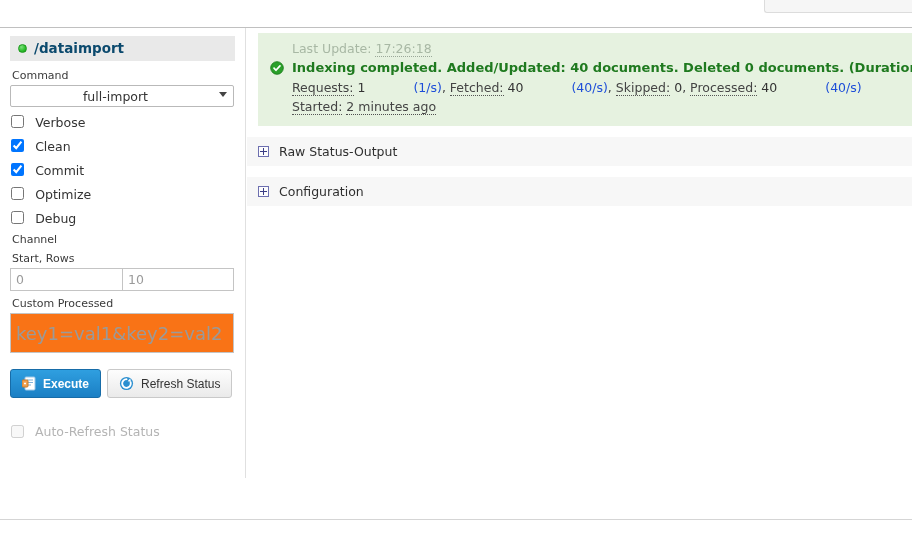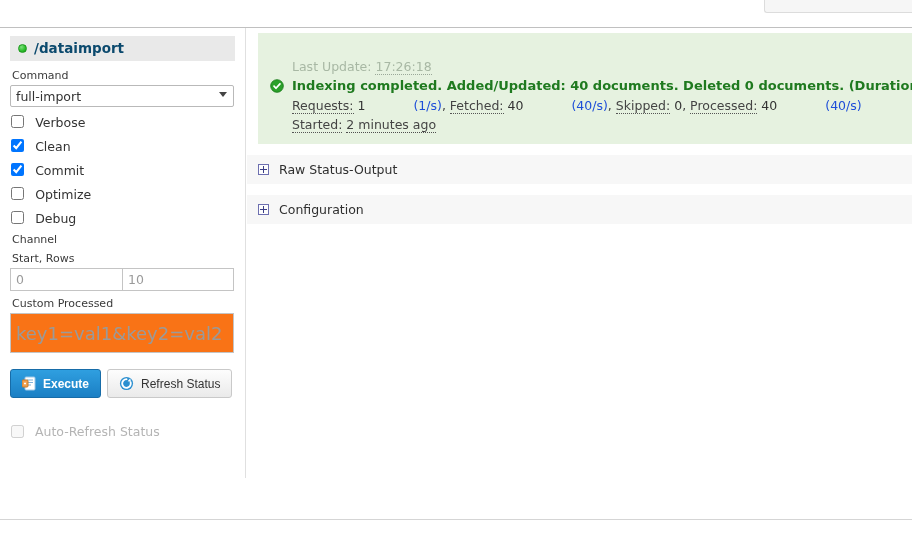--- a/index.html
+++ b/index.html
@@ -72,21 +72,21 @@
   .select-wrap { position: relative; width: 224px; }
   select.styled {
     width: 224px; height: 22px;
     font-family: "DejaVu Sans", "Liberation Sans", sans-serif;
     font-size: 12.5px;
     color: #333;
     background: #ffffff;
     border: 1px solid #b9b9b9;
     border-radius: 2px;
     padding: 1px 18px 1px 5px;
-    -webkit-appearance: none; -moz-appearance: none; appearance: none;
+    -webkit-appearance: none; -moz-appearance: none; appearance: none; text-align: center;
   }
   select.styled.focused {
     border: 1px solid #6aa7e0;
     box-shadow: 0 0 2px rgba(80,150,220,0.55);
   }
   .caret {
     position: absolute; right: 7px; top: 7px;
     width: 0; height: 0;
     border-left: 4px solid transparent;
     border-right: 4px solid transparent;
@@ -158,21 +158,21 @@
 
   
   .right-col {
     position: absolute; left: 247px; top: 0;
     width: 665px; height: 492px;
   }
 
   .status-box {
     background: #e6f2e0;
     border-top: 1px solid #e6f2e0;
-    padding: 23px 12px 10px 12px;
+    padding: 5px 12px 10px 12px;
     margin: 5px 0 0 11px;
     min-height: 88px;
   }
   .status-line { line-height: 19px; font-size: 12.5px; white-space: nowrap; }
   .lastupdate { color: #a8b8a4; padding-left: 22px; }
   .dotted { border-bottom: 1px dotted #9aa899; }
   .dotted-dk { border-bottom: 1px dotted #4f4f4f; }
 
   .msgline {
     color: #1f7a1f;

